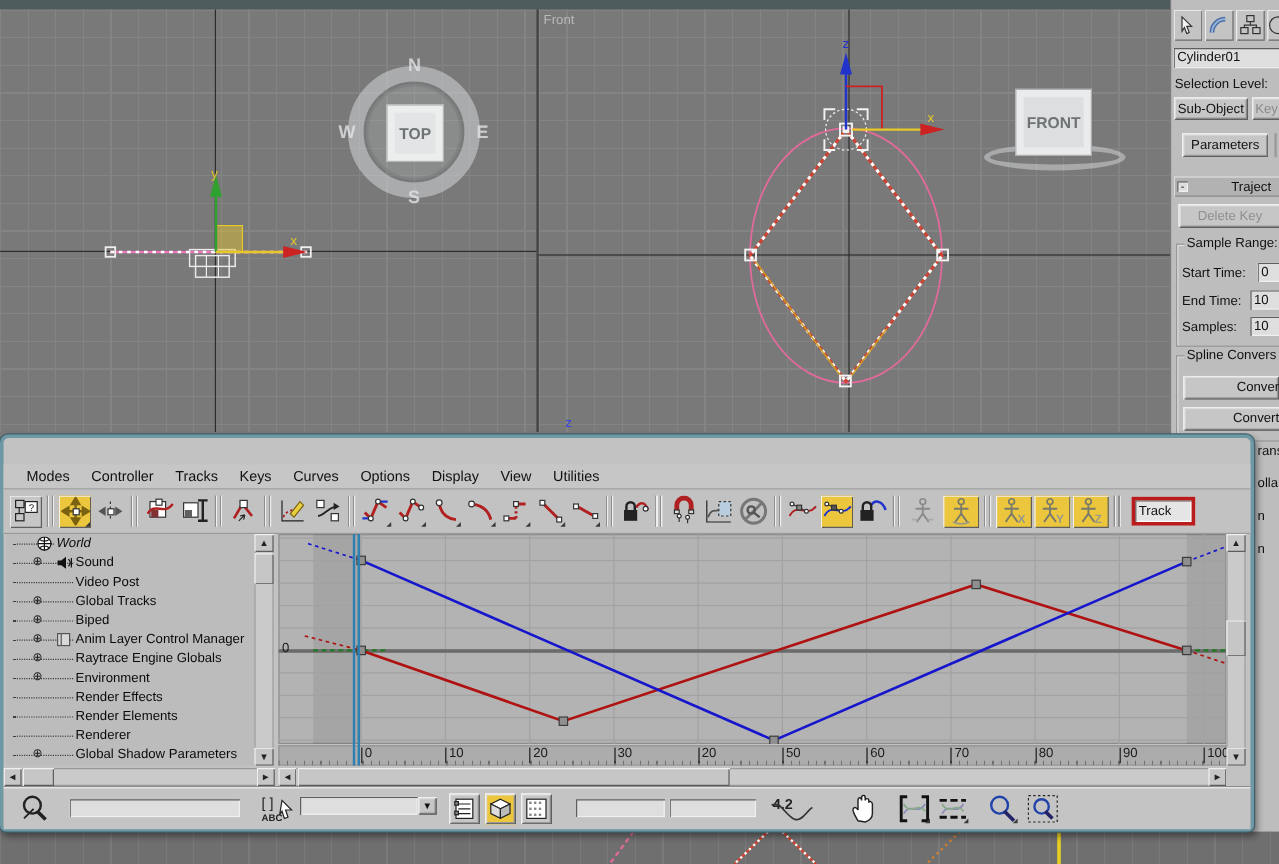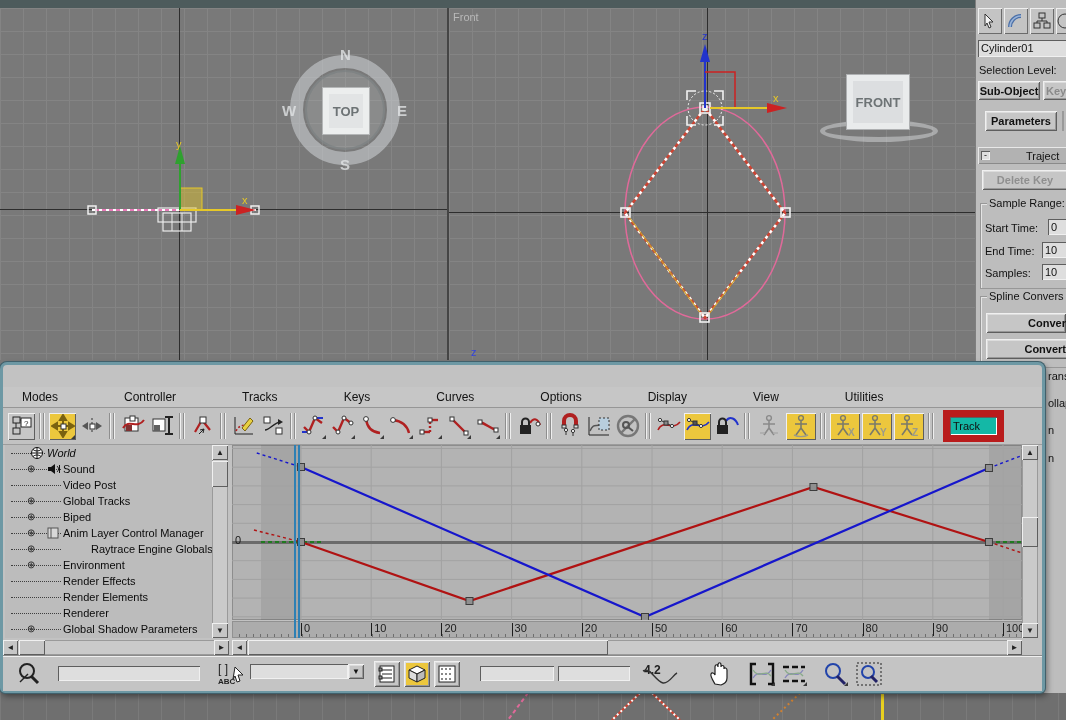--- a/index.html
+++ b/index.html
@@ -23,54 +23,54 @@
   .cdir{position:absolute;font-size:15px;font-weight:bold;color:rgba(225,228,229,.8);}
   .cube3d{position:absolute;left:846px;top:74px;width:62px;height:54px;background:#dcdee0;border:1px solid #aeb0b2;
     box-shadow:inset 0 0 0 6px #e9ebec;display:flex;align-items:center;justify-content:center;
     font-size:13px;font-weight:bold;color:#6d7375;z-index:2;}
   .cubering{position:absolute;left:820px;top:120px;width:118px;height:22px;border-radius:50%;
     border:5px solid rgba(215,218,220,.5);box-sizing:border-box;}
   
   .panel{position:absolute;left:975px;top:0;width:91px;height:720px;background:#bdbdbd;border-left:1px solid #7e7e7e;font-size:11px;}
   .ptab{position:absolute;top:8px;width:24px;height:26px;background:#c4c4c4;
     box-shadow:inset 1px 1px 0 #efefef,inset -1px -1px 0 #6b6b6b;display:flex;align-items:center;justify-content:center;}
-  .raised{background:#c6c6c6;box-shadow:inset 1px 1px 0 #f0f0f0,inset -1px -1px 0 #5e5e5e,inset 2px 2px 0 #dcdcdc,inset -2px -2px 0 #989898;font-weight:bold;}
+  .raised{background:#c6c6c6;box-shadow:inset 1px 1px 0 #f0f0f0,inset -1px -1px 0 #5e5e5e,inset 2px 2px 0 #dcdcdc,inset -2px -2px 0 #989898;}
   .inset{background:#dedede;box-shadow:inset 1px 1px 0 #5e5e5e,inset -1px -1px 0 #f0f0f0;}
   .pfield{position:absolute;overflow:hidden;white-space:nowrap;padding:2px 3px;font-size:11px;}
   .pbtn{position:absolute;display:flex;align-items:center;justify-content:center;font-size:11px;overflow:hidden;white-space:nowrap;cursor:default;}
   .plabel{position:absolute;font-size:11px;white-space:nowrap;}
   .pgroup{position:absolute;border:1px solid #979797;box-shadow:inset 1px 1px 0 #e4e4e4;}
   .glegend{position:absolute;top:-7px;left:6px;background:#bdbdbd;padding:0 2px;font-size:11px;white-space:nowrap;}
   .rollout{position:absolute;left:2px;top:147px;width:89px;height:17px;background:#b2b2b2;
     box-shadow:inset 1px 1px 0 #e8e8e8,inset -1px -1px 0 #8a8a8a;font-size:11px;display:flex;align-items:center;overflow:hidden;}
   .clipped{position:absolute;font-size:11px;color:#111;white-space:nowrap;}
   
   .window{position:absolute;left:0px;top:362px;width:1039px;height:325px;background:#c2c2c2;
     border:3px solid #6d98a4;border-radius:7px 7px 5px 5px;box-shadow:0 0 0 1px #41606b,2px 3px 6px rgba(0,0,0,.45);}
   .titlebar{position:absolute;left:0;top:0;right:0;height:22px;border-radius:4px 4px 0 0;
     background:linear-gradient(#b9cfd5,#85aab4 50%,#6d98a4);display:flex;align-items:center;gap:6px;padding-left:5px;}
   .title{font-size:12px;font-weight:bold;color:#0e1d21;}
   .winctl{position:absolute;top:0px;right:10px;display:flex;gap:2px;}
   .wbtn{width:28px;height:15px;border-radius:0 0 3px 3px;background:linear-gradient(#f4f6f7,#c3ced2 50%,#a9b8bd);
     border:1px solid #5c747c;border-top:none;display:flex;align-items:center;justify-content:center;
     font-size:9px;color:#23353b;font-weight:bold;line-height:8px;}
   .menubar{position:absolute;left:0;top:22px;right:0;height:20px;background:#c6c6c6;border-bottom:1px solid #969696;
-    display:flex;align-items:center;padding-left:10px;font-size:12px;gap:48px;}
+    display:flex;align-items:center;padding-left:10px;font-size:12px;}
   .menu-item{padding:2px 9px;}
   .toolbar{position:absolute;left:0;top:43px;right:0;height:36px;background:#c2c2c2;border-bottom:1px solid #9c9c9c;
     display:flex;align-items:center;padding:0 4px;}
   .tb{width:27px;height:27px;margin:0 1px;background:#c6c6c6;flex:0 0 auto;
     box-shadow:inset 1px 1px 0 #f0f0f0,inset -1px -1px 0 #5e5e5e;display:flex;align-items:center;justify-content:center;position:relative;}
   .tb.on{background:#ecc73d;}
   .tb.flat{box-shadow:none;background:transparent;}
   .tsep{width:6px;height:26px;margin:0 3px;flex:0 0 auto;
     background:linear-gradient(to right,#8e8e8e 0 1px,#efefef 1px 2px,transparent 2px 4px,#8e8e8e 4px 5px,#efefef 5px 6px);}
   .corner{position:absolute;right:1px;bottom:1px;width:0;height:0;border-left:4px solid transparent;border-bottom:4px solid #3a3a3a;}
-  .trackbox{margin-left:6px;width:44px;height:18px;background:#14b8a6;box-shadow:inset 1px 1px 0 #5e5e5e,inset -1px -1px 0 #ffffff;
-    font-size:11px;display:flex;align-items:center;padding-left:3px;border:7px solid #b91c1c;}
+  .trackbox{margin-left:6px;width:44px;height:18px;background:#e5e5e5;box-shadow:inset 1px 1px 0 #5e5e5e,inset -1px -1px 0 #ffffff;
+    font-size:11px;display:flex;align-items:center;padding-left:3px;border:3px solid #b91c1c;}
   
   .tree{position:absolute;left:2px;top:80px;width:207px;height:193px;background:#bcbcbc;overflow:hidden;font-size:11px;}
   .trow{position:relative;height:16px;line-height:16px;white-space:nowrap;}
   .dots{position:absolute;top:8px;height:0;border-top:1px dotted #3f3f3f;}
   .texp{position:absolute;top:0;font-size:10px;color:#222;}
   .tlabel{position:absolute;top:0;color:#0a0a0a;}
   .vscroll{position:absolute;width:16px;background:#cacaca;box-shadow:inset 0 0 0 1px #9a9a9a;}
   .hscroll{position:absolute;height:15px;background:#cacaca;box-shadow:inset 0 0 0 1px #9a9a9a;}
   .sbtn{position:absolute;background:#c6c6c6;box-shadow:inset 1px 1px 0 #f0f0f0,inset -1px -1px 0 #5e5e5e;
     display:flex;align-items:center;justify-content:center;font-size:8px;color:#222;}
@@ -536,21 +536,21 @@
           <span class="texp" style="left: 22px;">⊕</span>
           <span class="tlabel" style="left: 58px;">Biped</span>
         </div>
         <div class="trow"><span class="dots" style="left: 6px; width: 50px;"></span><span class="texp" style="left: 22px;">⊕</span><span><svg width="13" height="12" style="position:absolute;left:42px;top:2px;">
               <rect x="1" y="1" width="10" height="10" fill="#d8d8d8" stroke="#555"></rect>
               <path d="M4 1 V11" stroke="#555"></path>
             </svg></span><span class="tlabel" style="left: 58px;">Anim Layer Control Manager</span></div>
         <div class="trow">
           <span class="dots" style="left: 6px; width: 50px;"></span>
           <span class="texp" style="left: 22px;">⊕</span>
-          <span class="tlabel" style="left: 58px; margin-left: 28px;">Raytrace Engine Globals</span>
+          <span class="tlabel" style="left: 58px;">Raytrace Engine Globals</span>
         </div>
         <div class="trow">
           <span class="dots" style="left: 6px; width: 50px;"></span>
           <span class="texp" style="left: 22px;">⊕</span>
           <span class="tlabel" style="left: 58px;">Environment</span>
         </div>
         <div class="trow">
           <span class="dots" style="left: 6px; width: 50px;"></span>
           <span class="tlabel" style="left: 58px;">Render Effects</span>
         </div>

